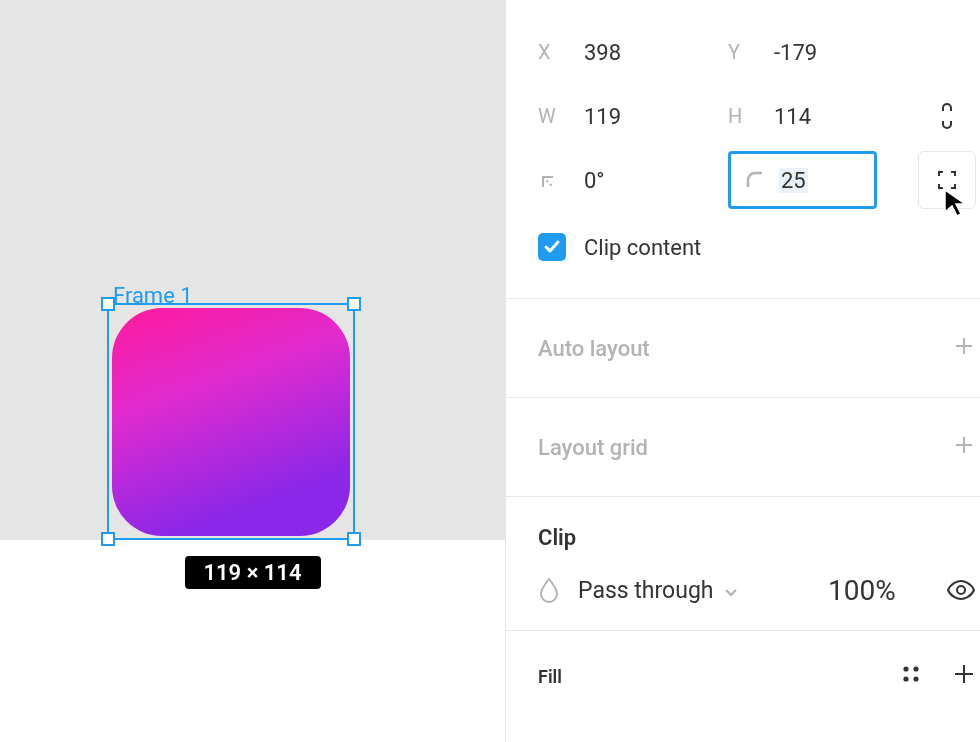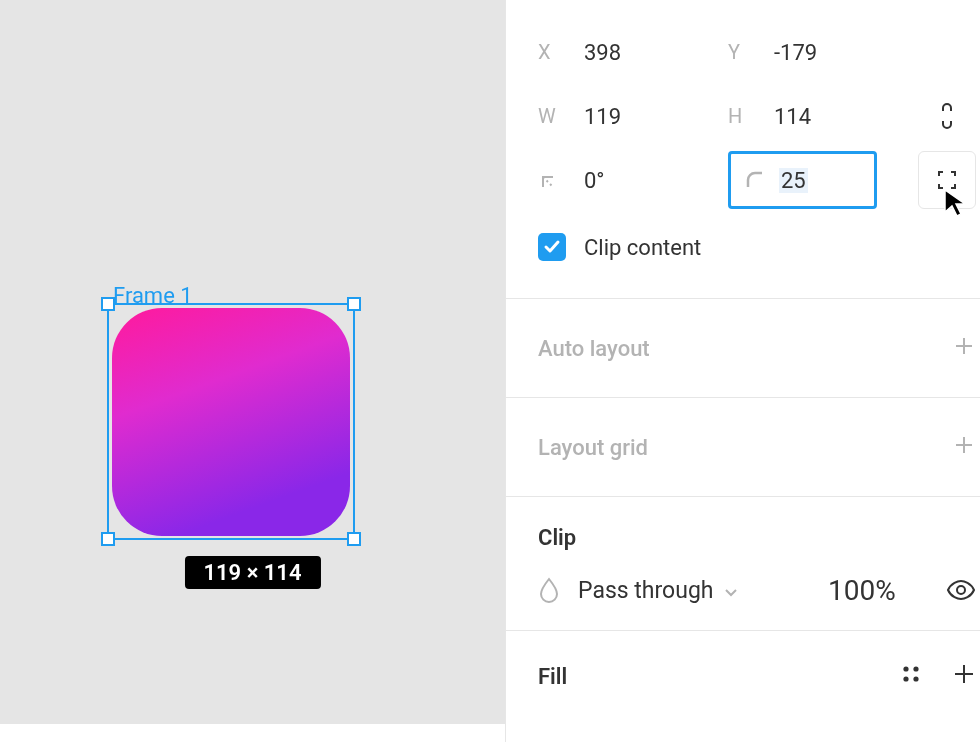--- a/index.html
+++ b/index.html
@@ -1,21 +1,21 @@
 <!DOCTYPE html>
 <html><head>
 <meta charset="utf-8">
 <style>
   * { box-sizing: border-box; margin: 0; padding: 0; }
   html, body { width: 980px; height: 742px; font-family: -apple-system, BlinkMacSystemFont, "Segoe UI", Roboto, Helvetica, Arial, sans-serif; overflow: hidden; }
   body { display: flex; }
 
   
   .canvas {
-    width: 505px; height: 724px;
+    width: 505px; height: 540px;
     background: #e5e5e5;
     position: relative;
     flex-shrink: 0;
   }
   .frame-label {
     position: absolute;
     left: 113px; top: 283px;
     font-size: 22px;
     color: #1f9cf0;
     font-weight: 400;
@@ -152,21 +152,21 @@
   .chevron { color:#b3b3b3; }
   .opacity { width:90px; text-align:left; font-size:28px; }
   .eye { width:40px; display:flex; justify-content:flex-end; }
 
   
   .fill-row {
     display:flex; align-items:center; justify-content:space-between;
     height: 80px;
     padding-top:10px;
   }
-  .fill-title { font-size:22px; font-weight:600; }
+  .fill-title { font-size:18px; font-weight:600; }
   .fill-icons { display:flex; gap:30px; align-items:center; }
 
   
   .cursor {
     position:absolute;
     left: 943px; top: 188px;
     pointer-events:none;
   }
 </style>
 </head>

